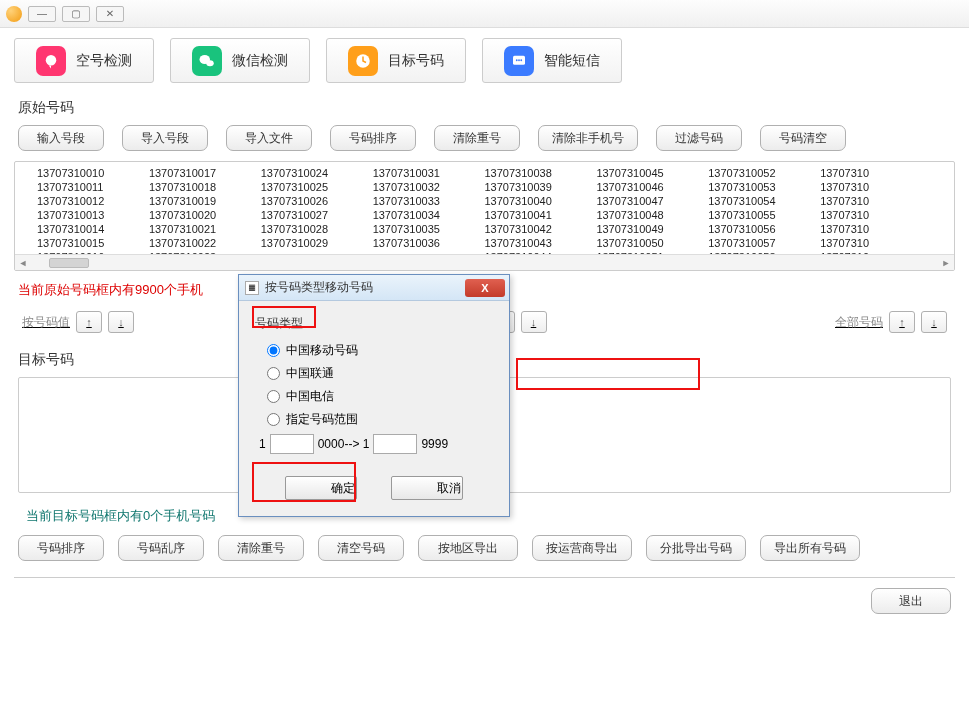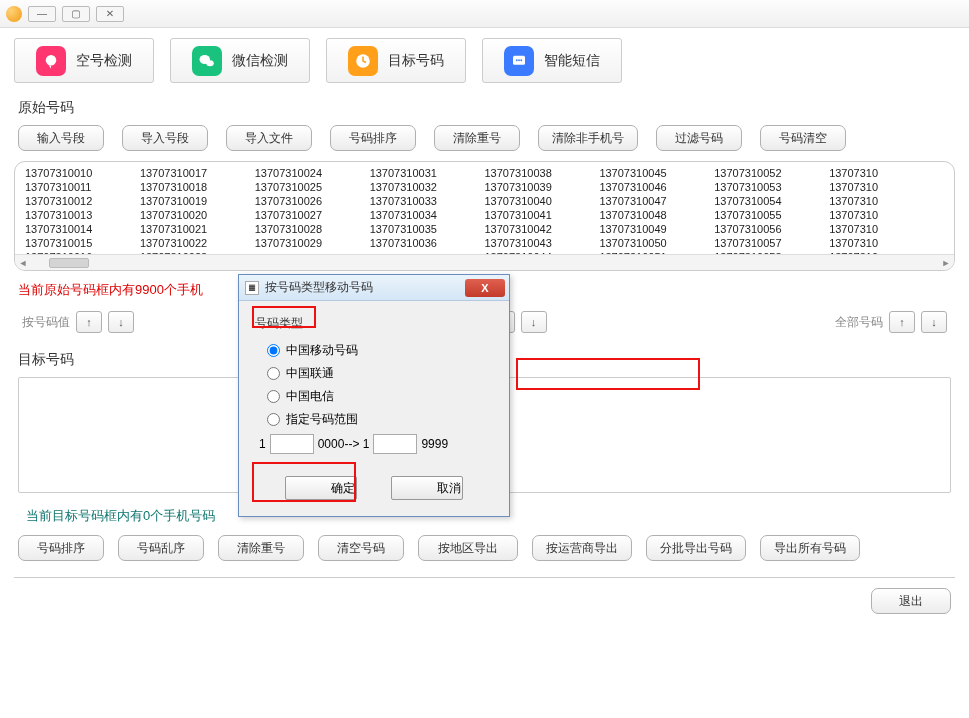--- a/index.html
+++ b/index.html
@@ -42,43 +42,43 @@
   .stdbtn {
     height:26px; border:1px solid #b0b0b0; border-radius:7px;
     background:linear-gradient(#fff,#ececec);
     display:flex; align-items:center; justify-content:center;
     padding: 0 10px; font-size:12px; color:#333;
     min-width:86px;
   }
   .stdbtn.wide { min-width:100px; }
 
   .numberbox {
-    border:1px solid #ccc; border-radius:11px;
+    border:1px solid #ccc; border-radius:2px;
     position:relative;
     height: 110px;
     overflow:hidden;
-    padding: 4px 10px 18px;
+    padding: 4px 22px 18px;
     font-family: Arial, sans-serif;
   }
   .numgrid {
     display:grid;
     grid-template-columns: repeat(8, 1fr);
     column-gap: 0;
     row-gap: 0;
     font-size:11px; color:#222;
     line-height:14px;
   }
   .numgrid span { white-space:nowrap; }
   .hscroll { position:absolute; bottom:0; left:0; right:0; height:16px; background:#f4f4f4; border-top:1px solid #ddd; display:flex; align-items:center; }
   .hscroll .thumb { width:40px; height:10px; background:#d4d4d4; border:1px solid #bbb; border-radius:2px; margin-left:18px; }
   .hscroll .arrow { width:16px; height:14px; display:flex; align-items:center; justify-content:center; color:#888; font-size:9px; }
 
   .statusline { color:#d00; font-size:13px; margin: 10px 0 12px 4px; }
 
-  .midrow { display:flex; align-items:flex-start; padding: 0 8px 12px; }
+  .midrow { display:flex; align-items:flex-start; padding: 0 8px 12px; text-decoration: underline; }
   .midgroup { display:flex; align-items:center; gap:6px; }
   .midlabel { color:#888; font-size:12px; }
   .sqbtn { width:26px; height:22px; border:1px solid #b0b0b0; border-radius:3px; background:linear-gradient(#fff,#eee); display:flex; align-items:center; justify-content:center; font-size:11px; color:#555; }
 
   .targetbox { border:1px solid #ccc; border-radius:2px; height:116px; margin: 0 4px; }
   .statusline2 { color:#0f766e; font-size:13px; margin: 14px 0 10px 12px; }
 
   .btnrow2 { display:flex; gap:14px; padding:0 4px; flex-wrap:nowrap; }
 
   .bottomsep { border-top:1px solid #ccc; margin: 16px 0 10px; }

